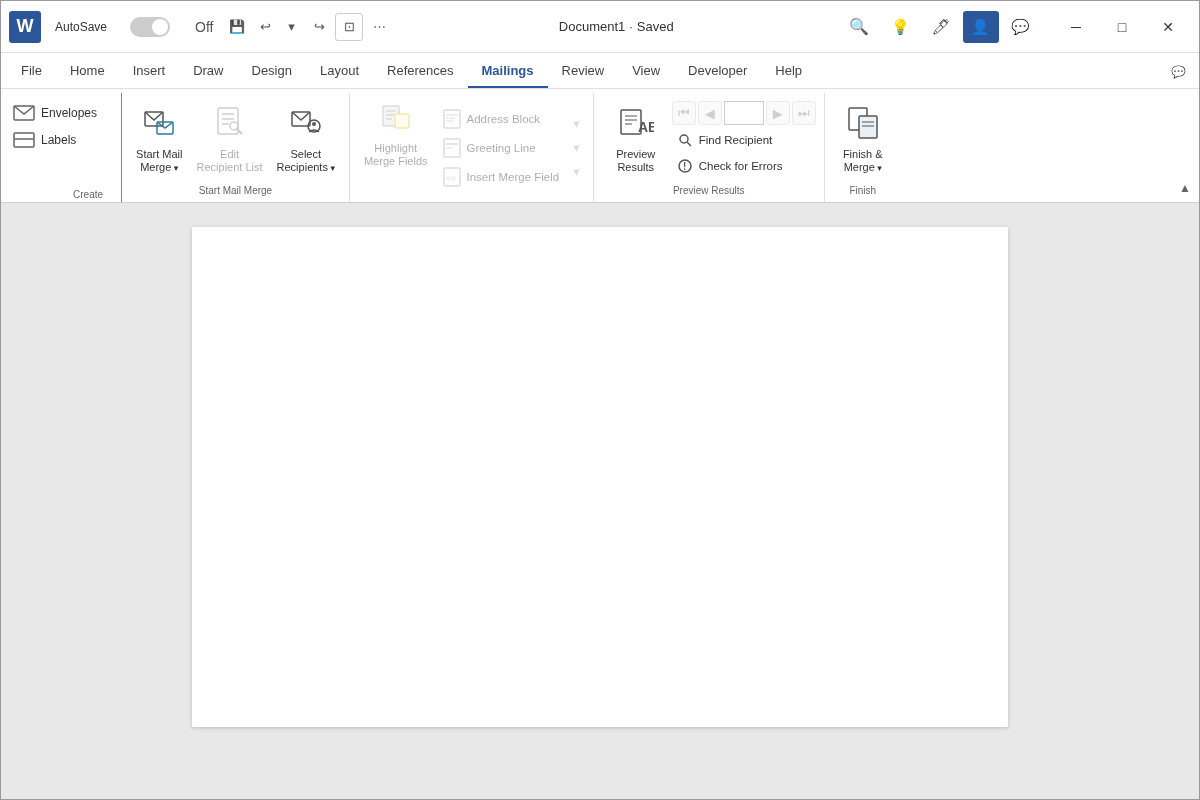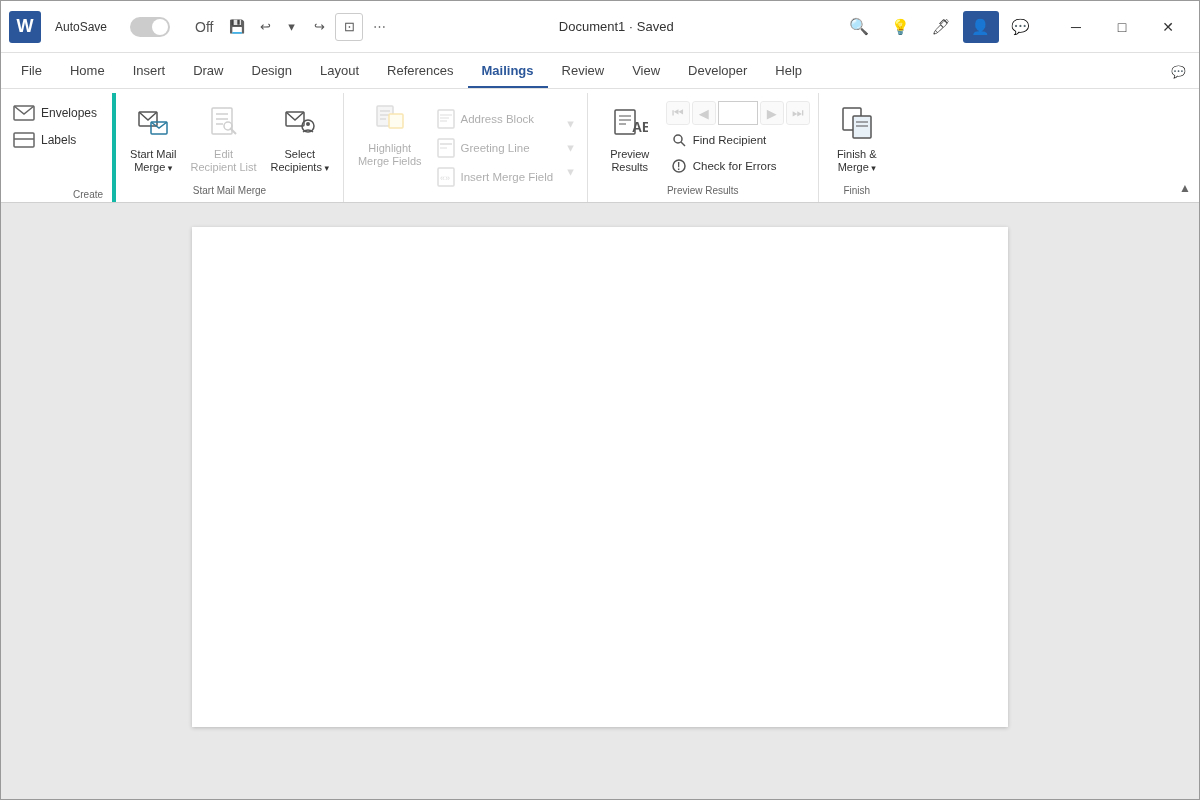--- a/index.html
+++ b/index.html
@@ -376,22 +376,22 @@
       border: none;
       background: transparent;
       font-size: 12px;
       color: #333;
       white-space: nowrap;
       width: 100%;
     }
     .create-group {
       display: flex;
       flex-direction: column;
-      padding: 8px 9px 0 6px;
-      border-right: 4px solid #14b8a6;
+      padding: 8px 18px 0 6px;
+      border-right: 1px solid #14b8a6;
       min-width: 90px;
     }
     .create-group-buttons {
       display: flex;
       flex-direction: column;
       gap: 3px;
       flex: 1;
     }
   </style>
 </head>

